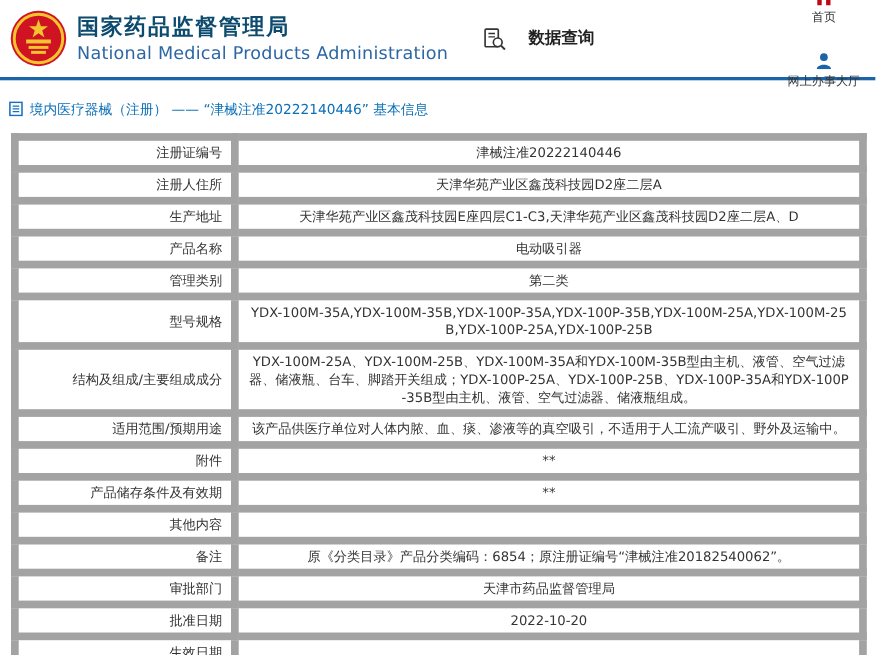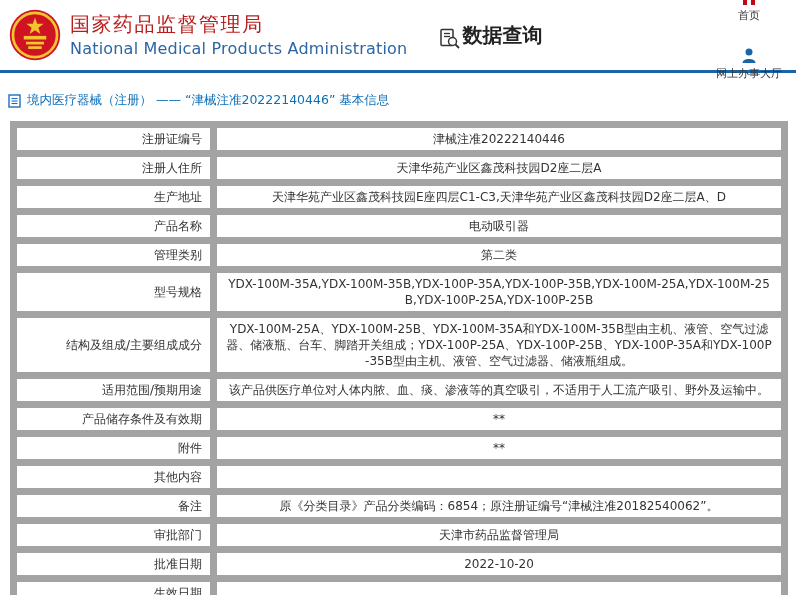--- a/index.html
+++ b/index.html
@@ -6,30 +6,30 @@
   html,body { background:#fff; }
   body {
     width:796px; min-height:595px;
     font-family:"DejaVu Sans","Liberation Sans",sans-serif;
     color:#333; overflow-x:hidden;
   }
   
   .header { display:flex; align-items:center; height:70px; padding:6px 14px 6px 8px; }
   .logo-wrap { width:54px; height:54px; flex:0 0 54px; }
   .agency { margin-left:8px; }
-  .agency-cn { color:#b91c1c; font-size:20px; font-weight:normal; letter-spacing:1.5px; line-height:1.15; }
+  .agency-cn { color:#0c4a6e; font-size:20px; font-weight:bold; letter-spacing:1.5px; line-height:1.15; }
   .agency-en { color:#2c66a5; font-size:16px; margin-top:3px; letter-spacing:.2px; }
-  .section-title { display:flex; align-items:flex-end; gap:2px; margin-left:32px; font-size:20px; font-weight:bold; color:#222; }
+  .section-title { display:flex; align-items:flex-start; gap:20px; margin-left:32px; font-size:15px; font-weight:bold; color:#222; }
   .header-nav { margin-left:auto; display:flex; gap:24px;flex-direction:column; }
   .nav-item { display:flex; flex-direction:column; align-items:center; gap:3px; font-size:11px; color:#333; text-decoration:none; cursor:pointer; }
   .nav-item .ico { height:16px; display:flex; align-items:flex-end; }
   
   .blue-line { height:3px; background:#1a64a8; }
   
-  .breadcrumb { display:flex; align-items:center; gap:6px; margin:19px 0 12px 8px; color:#0b6fb8; font-size:12.5px; }
+  .breadcrumb { display:flex; align-items:flex-start; gap:6px; margin:19px 0 12px 8px; color:#0b6fb8; font-size:12.5px; }
   
   table.info { width:778px; margin-left:10px; border-collapse:collapse; font-size:12px; table-layout:fixed; }
   table.info td { border:7px solid #a3a3a3; padding:3px 8px; line-height:16px; height:23px; vertical-align:middle; word-break:break-all; }
   td.label-cell { width:200px; text-align:right; padding-right:12px; color:#333; }
   td.value-cell { color:#333;text-align:center; }
   td.value-cell a { color:#0b6fb8; text-decoration:none; cursor:pointer; }
   .note-ic { display:inline-block; vertical-align:-1px; margin-right:3px; }
 </style>
 </head>
 <body>
@@ -117,25 +117,25 @@
       </tr>
       <tr>
         <td class="label-cell"><span>结构及组成/主要组成成分</span></td>
         <td class="value-cell">YDX-100M-25A、YDX-100M-25B、YDX-100M-35A和YDX-100M-35B型由主机、液管、空气过滤器、储液瓶、台车、脚踏开关组成；YDX-100P-25A、YDX-100P-25B、YDX-100P-35A和YDX-100P-35B型由主机、液管、空气过滤器、储液瓶组成。</td>
       </tr>
       <tr>
         <td class="label-cell"><span>适用范围/预期用途</span></td>
         <td class="value-cell">该产品供医疗单位对人体内脓、血、痰、渗液等的真空吸引，不适用于人工流产吸引、野外及运输中。</td>
       </tr>
       <tr>
-        <td class="label-cell"><span>产品储存条件及有效期</span></td>
+        <td class="label-cell"><span>附件</span></td>
         <td class="value-cell">**</td>
       </tr>
       <tr>
-        <td class="label-cell"><span>附件</span></td>
+        <td class="label-cell"><span>产品储存条件及有效期</span></td>
         <td class="value-cell">**</td>
       </tr>
       <tr>
         <td class="label-cell"><span>其他内容</span></td>
         <td class="value-cell"></td>
       </tr>
       <tr>
         <td class="label-cell"><span>备注</span></td>
         <td class="value-cell">原《分类目录》产品分类编码：6854；原注册证编号“津械注准20182540062”。</td>
       </tr>

